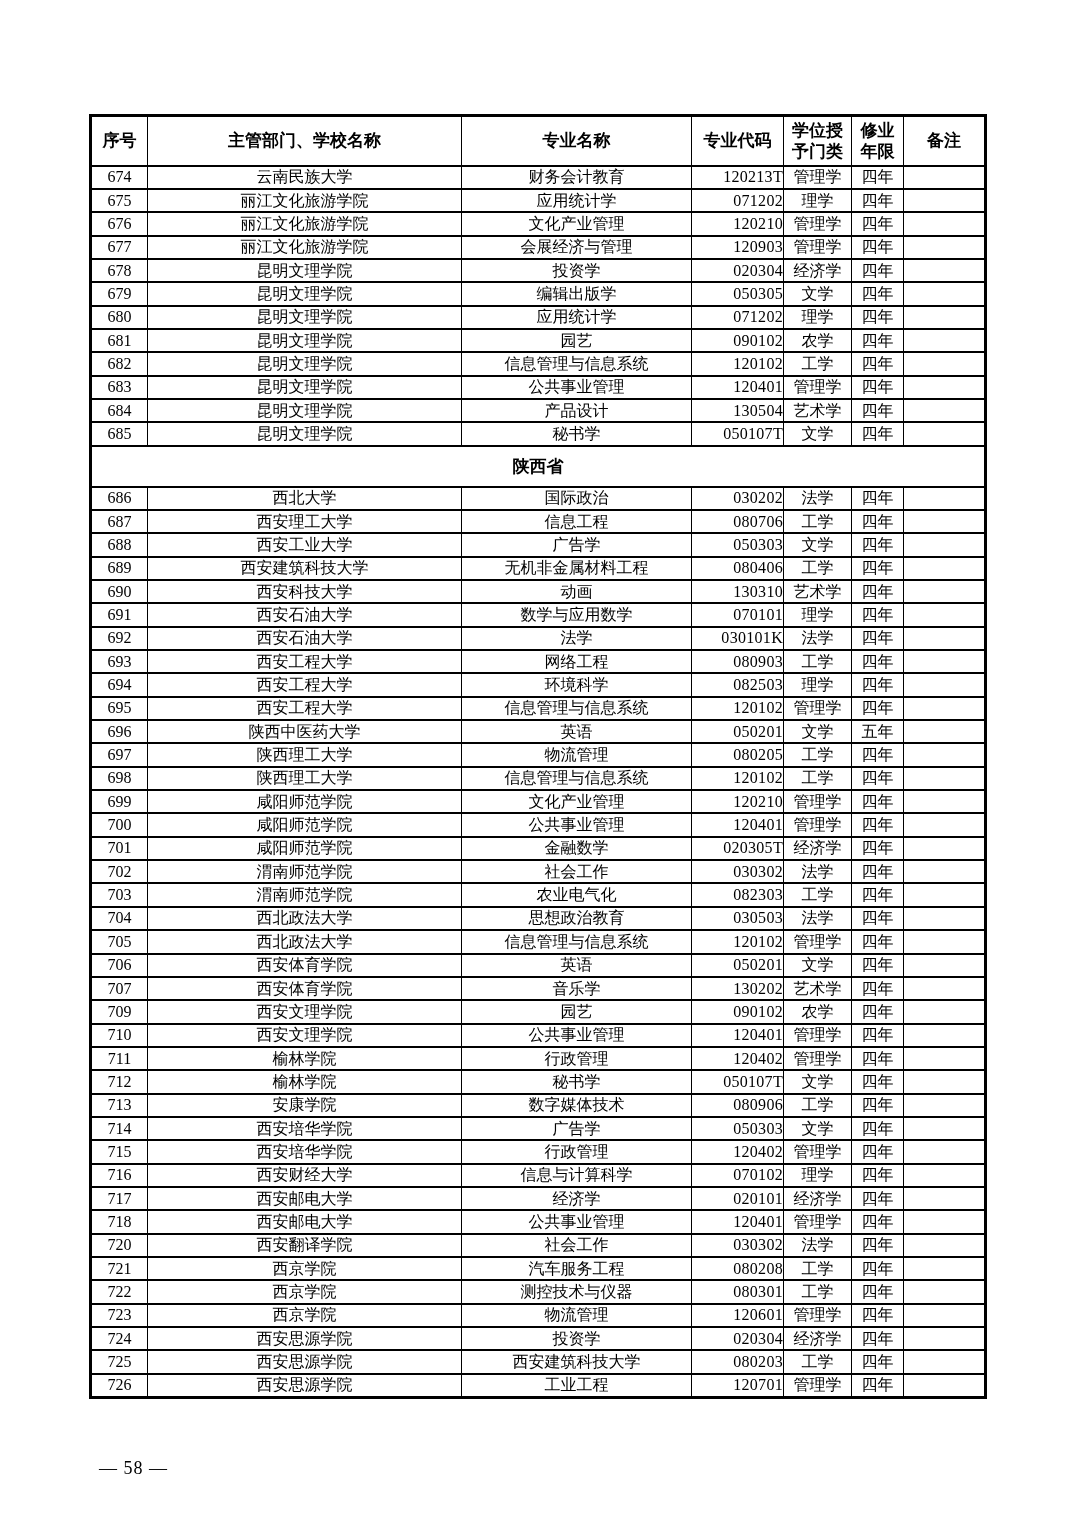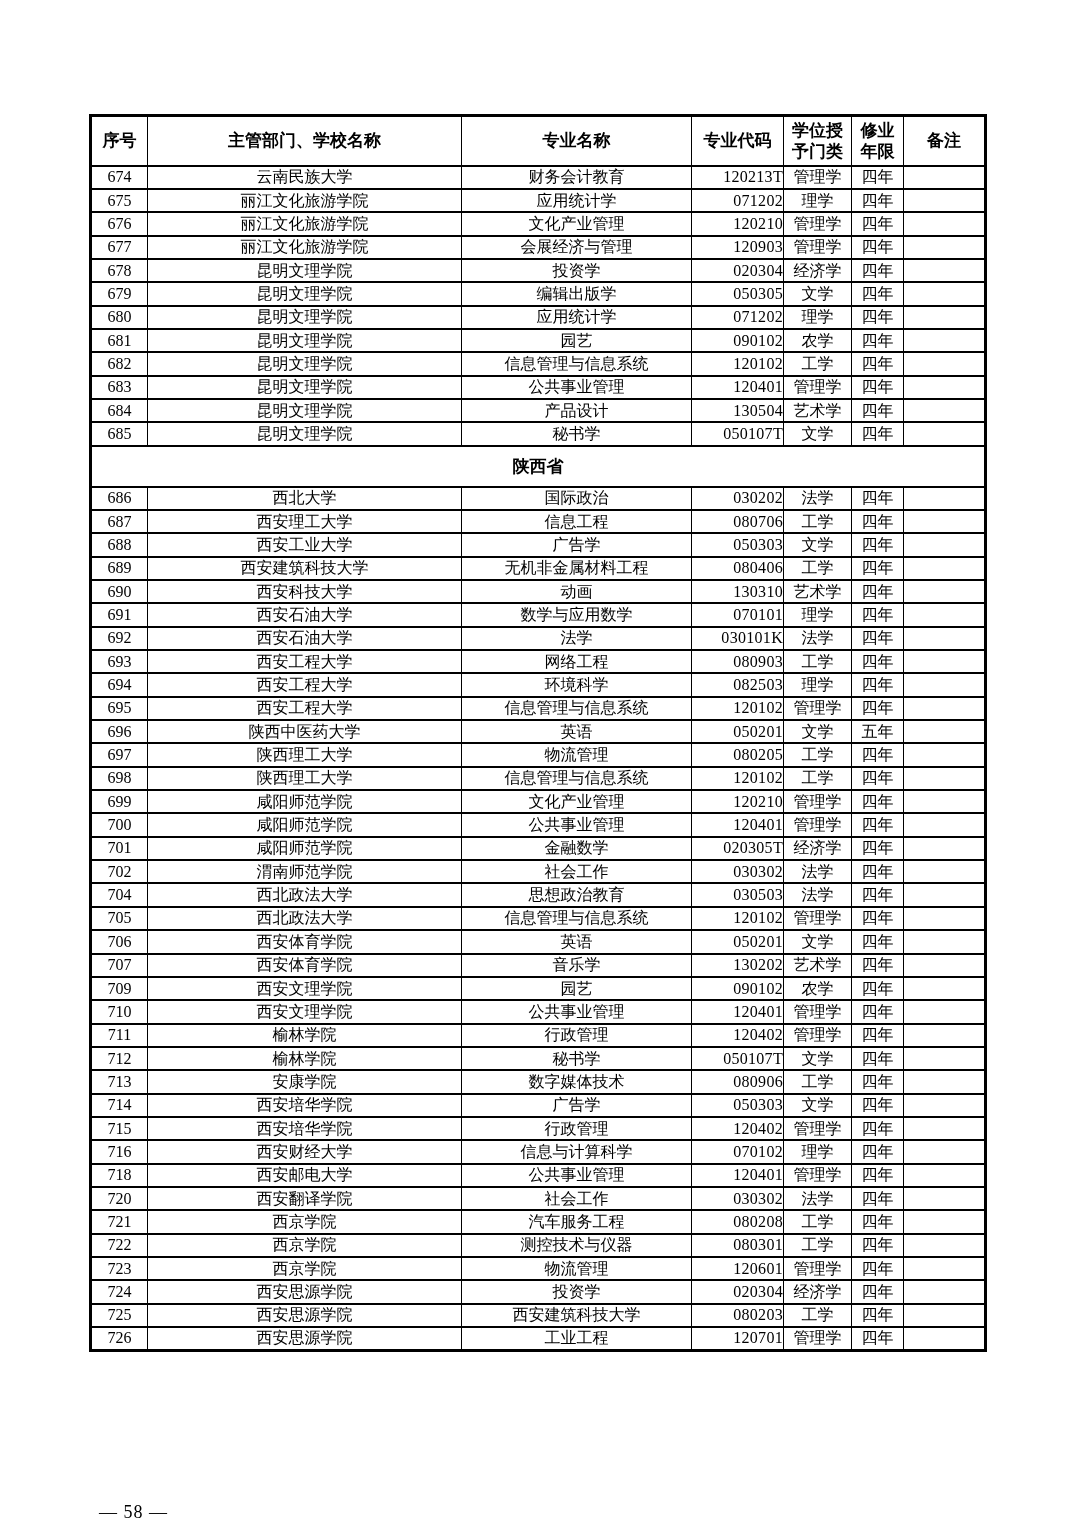--- a/index.html
+++ b/index.html
@@ -49,21 +49,20 @@
     font-weight: bold;
     font-size: 17px;
     height: 41px;
   }
   .page-footer {
     position: absolute;
     left: 99px; top: 1458px;
     font-family: "Liberation Serif", "DejaVu Serif", serif;
     font-size: 18px;
     letter-spacing: 1px;
-    margin-top: 44px;
   }
 </style>
 </head>
 <body>
 
 <div class="page">
 
   <table class="doc-table">
     <colgroup>
       <col style="width:57px">
@@ -344,20 +343,29 @@
         <tr>
           <td class="cell-index">702</td>
           <td class="cell-school">渭南师范学院</td>
           <td class="cell-major">社会工作</td>
           <td class="cell-code">030302</td>
           <td class="cell-degree">法学</td>
           <td class="cell-years">四年</td>
           <td class="cell-note"></td>
         </tr>
         <tr>
+          <td class="cell-index">703</td>
+          <td class="cell-school">渭南师范学院</td>
+          <td class="cell-major">农业电气化</td>
+          <td class="cell-code">082303</td>
+          <td class="cell-degree">工学</td>
+          <td class="cell-years">四年</td>
+          <td class="cell-note"></td>
+        </tr>
+        <tr>
           <td class="cell-index">704</td>
           <td class="cell-school">西北政法大学</td>
           <td class="cell-major">思想政治教育</td>
           <td class="cell-code">030503</td>
           <td class="cell-degree">法学</td>
           <td class="cell-years">四年</td>
           <td class="cell-note"></td>
         </tr>
         <tr>
           <td class="cell-index">705</td>
@@ -448,20 +456,29 @@
           <td class="cell-degree">管理学</td>
           <td class="cell-years">四年</td>
           <td class="cell-note"></td>
         </tr>
         <tr>
           <td class="cell-index">716</td>
           <td class="cell-school">西安财经大学</td>
           <td class="cell-major">信息与计算科学</td>
           <td class="cell-code">070102</td>
           <td class="cell-degree">理学</td>
+          <td class="cell-years">四年</td>
+          <td class="cell-note"></td>
+        </tr>
+        <tr>
+          <td class="cell-index">717</td>
+          <td class="cell-school">西安邮电大学</td>
+          <td class="cell-major">经济学</td>
+          <td class="cell-code">020101</td>
+          <td class="cell-degree">经济学</td>
           <td class="cell-years">四年</td>
           <td class="cell-note"></td>
         </tr>
         <tr>
           <td class="cell-index">718</td>
           <td class="cell-school">西安邮电大学</td>
           <td class="cell-major">公共事业管理</td>
           <td class="cell-code">120401</td>
           <td class="cell-degree">管理学</td>
           <td class="cell-years">四年</td>

